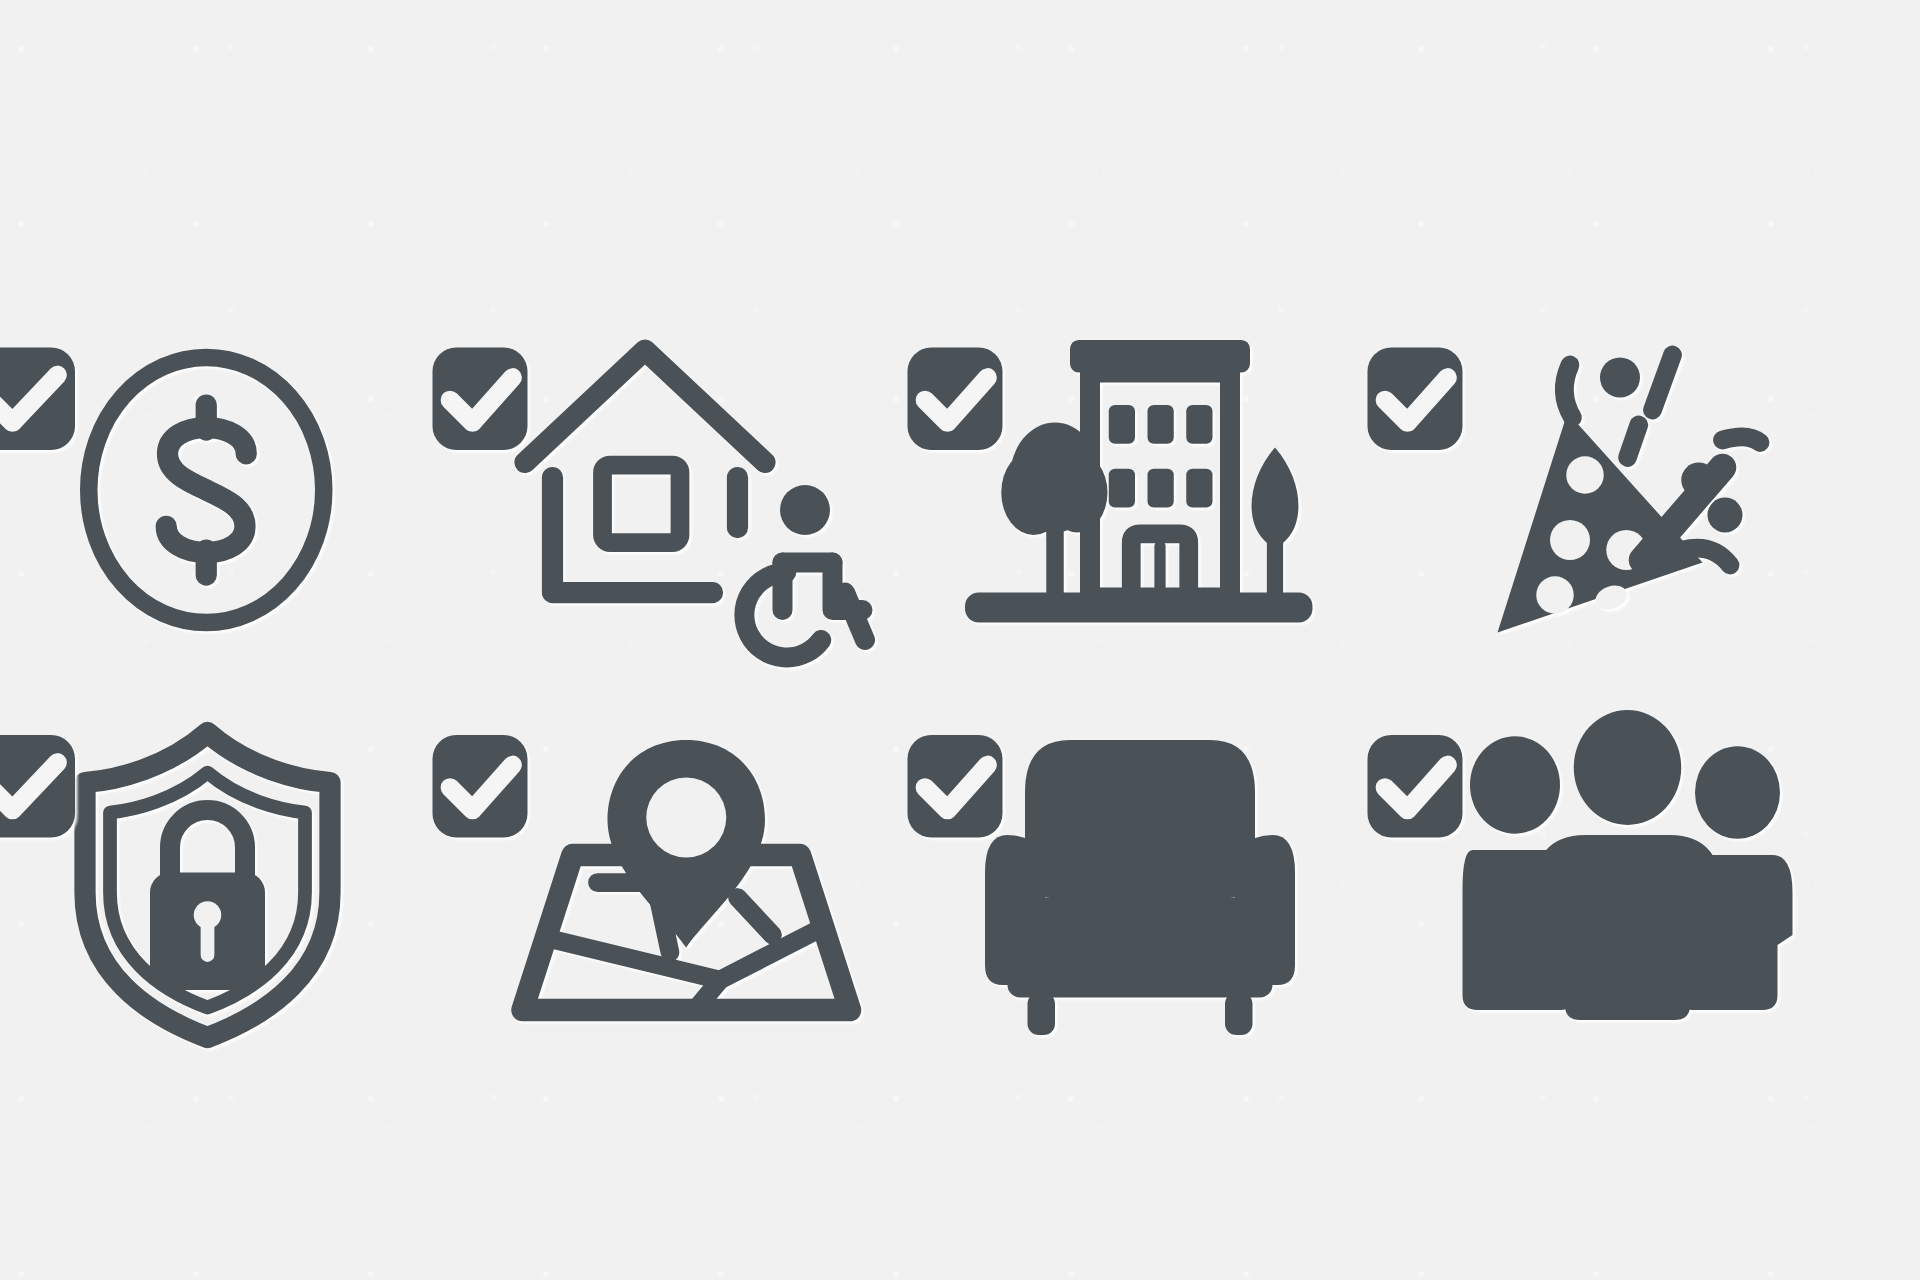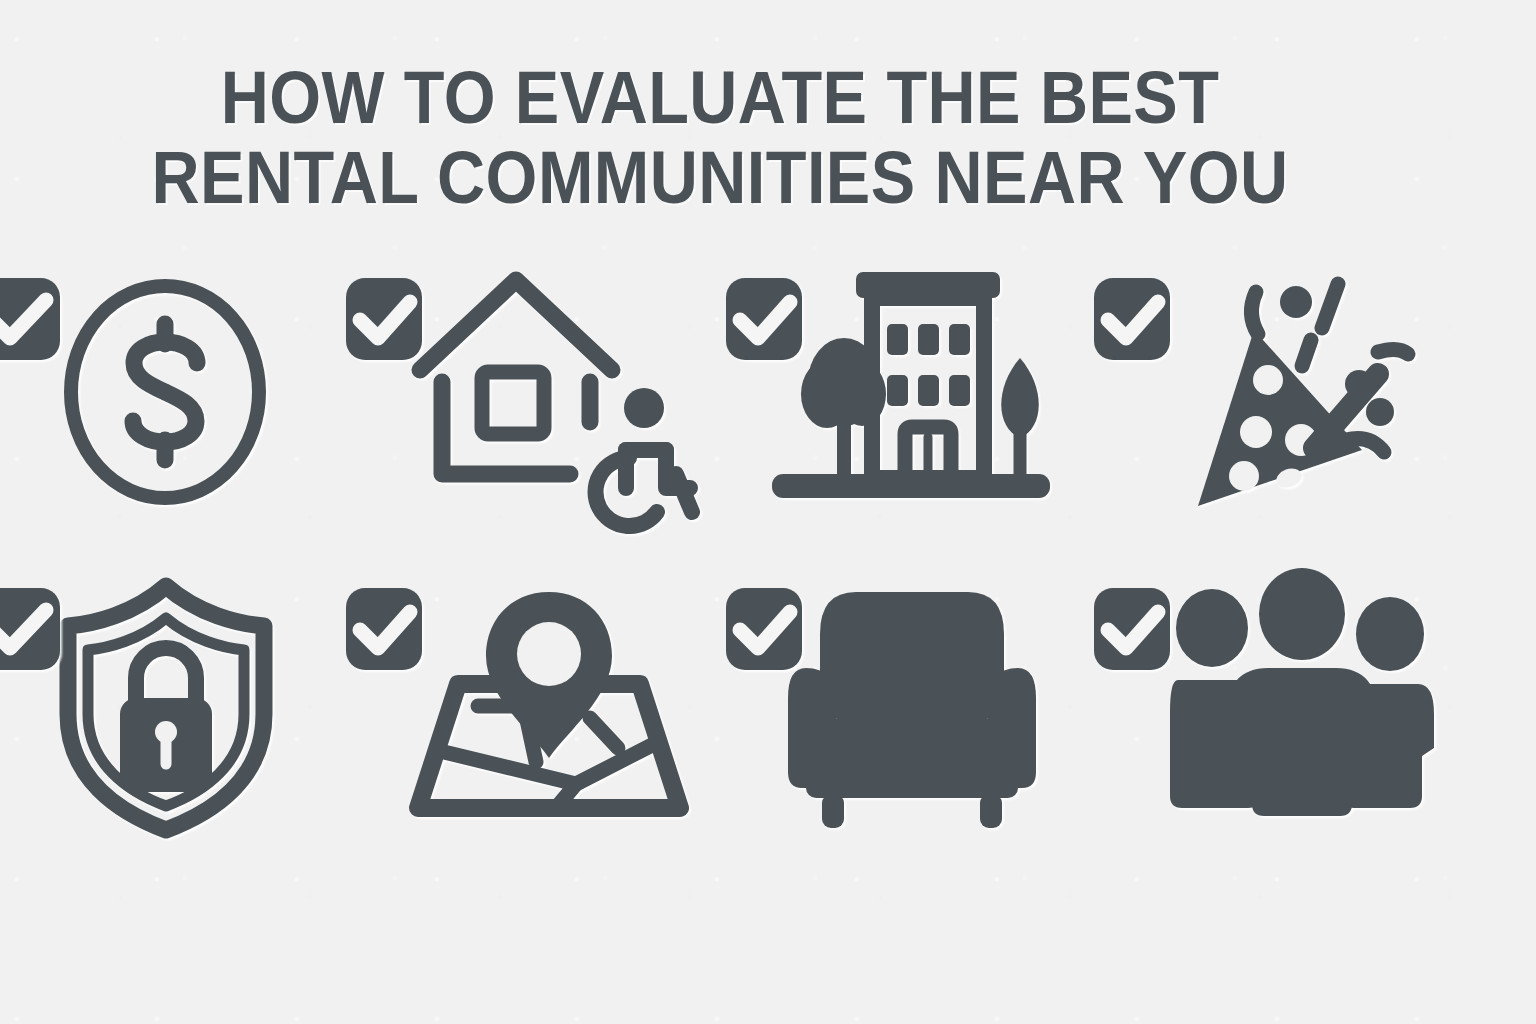--- a/index.html
+++ b/index.html
@@ -108,24 +108,20 @@
     stroke-linecap: round;
     stroke-linejoin: round;
   }
   .drop { filter: drop-shadow(2px 2px 1px rgba(255,255,255,0.9)); }
 </style>
 </head>
 <body>
 
 <div class="canvas">
 
-  <div class="title-block">
-    <span class="title-line">HOW TO EVALUATE THE BEST</span>
-    <span class="title-line">RENTAL COMMUNITIES NEAR YOU</span>
-  </div>
 
   <div class="grid">
 
     <div class="row">
 
       <div class="cell c0">
         <div class="check-box">
           <svg width="76" height="82" viewBox="0 0 76 82" class="drop">
             <rect x="-16" y="0" width="90" height="82" rx="19" class="fill"></rect>
             <path d="M6 42 L24 60 L60 22" fill="none" stroke="#f5f5f5" stroke-width="15" stroke-linecap="round" stroke-linejoin="round"></path>

